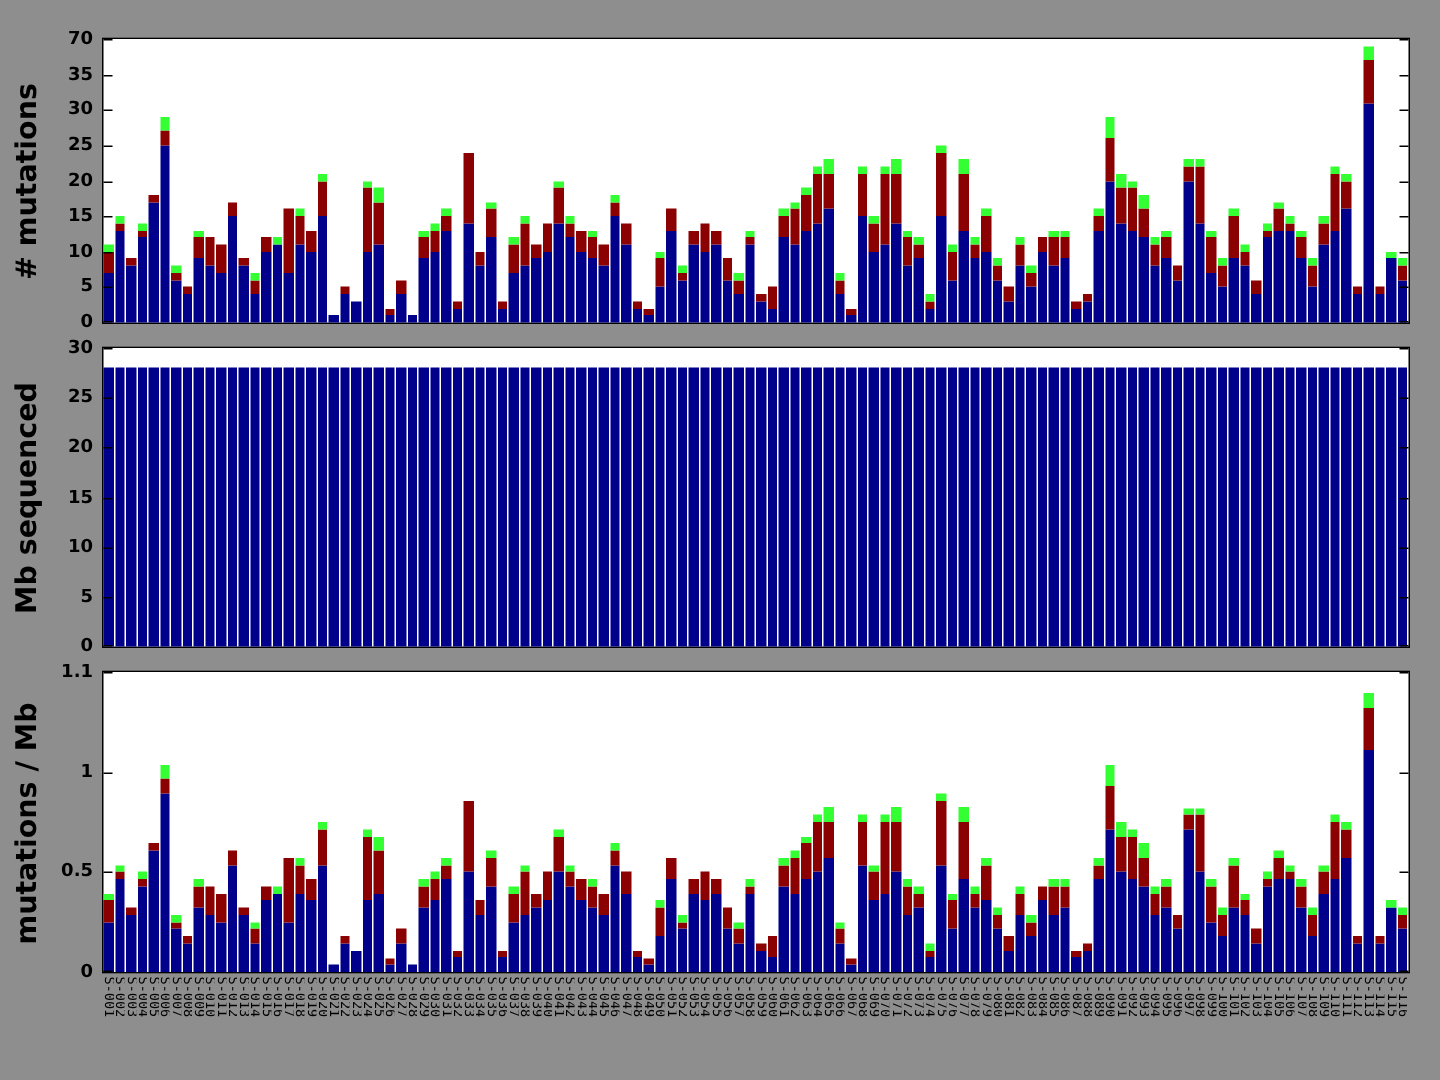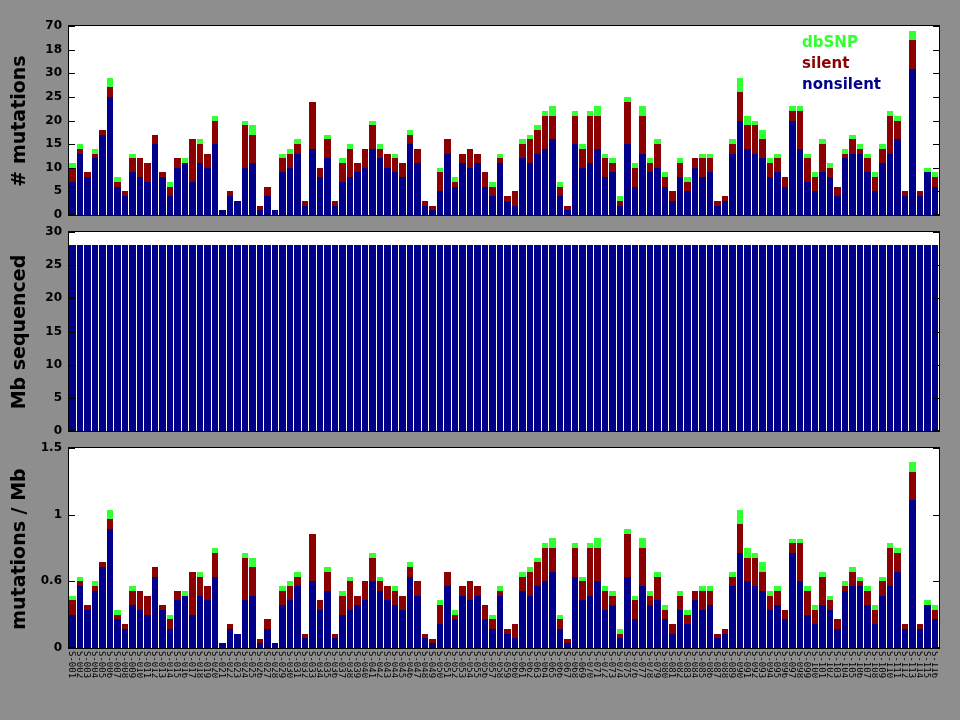--- a/index.html
+++ b/index.html
@@ -581,25 +581,20 @@
       <div class="sample-bar" style="left: 855px; width: 6.5px; height: 47.25px;">
         <div class="seg" style="background: rgb(0, 0, 139); bottom: 0px; height: 42.525px;"></div>
         <div class="seg" style="background: rgb(51, 255, 51); bottom: 42.525px; height: 4.725px;"></div>
       </div>
       <div class="sample-bar" style="left: 862.5px; width: 6.5px; height: 42.525px;">
         <div class="seg" style="background: rgb(0, 0, 139); bottom: 0px; height: 28.35px;"></div>
         <div class="seg" style="background: rgb(139, 0, 0); bottom: 28.35px; height: 9.45px;"></div>
         <div class="seg" style="background: rgb(51, 255, 51); bottom: 37.8px; height: 4.725px;"></div>
       </div>
     </div>
-  <div class="legend">
-    <div style="color: rgb(51, 255, 51);">dbSNP</div>
-    <div style="color: rgb(139, 0, 0);">silent</div>
-    <div style="color: rgb(0, 0, 139);">nonsilent</div>
-  </div>
 <div class="tickmark" style="top: 188px; left: 0px;"></div>
     <div class="tickmark" style="top: 188px; right: 0px;"></div>
     <div class="tickmark" style="top: 165.375px; left: 0px;"></div>
     <div class="tickmark" style="top: 165.375px; right: 0px;"></div>
     <div class="tickmark" style="top: 141.75px; left: 0px;"></div>
     <div class="tickmark" style="top: 141.75px; right: 0px;"></div>
     <div class="tickmark" style="top: 118.125px; left: 0px;"></div>
     <div class="tickmark" style="top: 118.125px; right: 0px;"></div>
     <div class="tickmark" style="top: 94.5px; left: 0px;"></div>
     <div class="tickmark" style="top: 94.5px; right: 0px;"></div>
@@ -1648,25 +1643,25 @@
     <div class="xlab" style="left: 862.5px; width: 7.5px;">S-116</div>
   </div>
 
 <div class="ytick-label" style="left: 22px; top: 208px;">0</div>
 <div class="ytick-label" style="left: 22px; top: 184.375px;">5</div>
 <div class="ytick-label" style="left: 22px; top: 160.75px;">10</div>
 <div class="ytick-label" style="left: 22px; top: 137.125px;">15</div>
 <div class="ytick-label" style="left: 22px; top: 113.5px;">20</div>
 <div class="ytick-label" style="left: 22px; top: 89.875px;">25</div>
 <div class="ytick-label" style="left: 22px; top: 66.25px;">30</div>
-<div class="ytick-label" style="left: 22px; top: 42.625px;">18</div>
+<div class="ytick-label" style="left: 22px; top: 42.625px;">35</div>
 <div class="ytick-label" style="left: 22px; top: 19px;">70</div>
 <div class="ytick-label" style="left: 22px; top: 424px;">0</div>
 <div class="ytick-label" style="left: 22px; top: 390.833px;">5</div>
 <div class="ytick-label" style="left: 22px; top: 357.667px;">10</div>
 <div class="ytick-label" style="left: 22px; top: 324.5px;">15</div>
 <div class="ytick-label" style="left: 22px; top: 291.333px;">20</div>
 <div class="ytick-label" style="left: 22px; top: 258.167px;">25</div>
 <div class="ytick-label" style="left: 22px; top: 225px;">30</div>
 <div class="ytick-label" style="left: 22px; top: 641px;">0</div>
-<div class="ytick-label" style="left: 22px; top: 574.333px;">0.6</div>
+<div class="ytick-label" style="left: 22px; top: 574.333px;">0.5</div>
 <div class="ytick-label" style="left: 22px; top: 507.667px;">1</div>
-<div class="ytick-label" style="left: 22px; top: 441px;">1.5</div>
+<div class="ytick-label" style="left: 22px; top: 441px;">1.1</div>
 
 </body></html>

